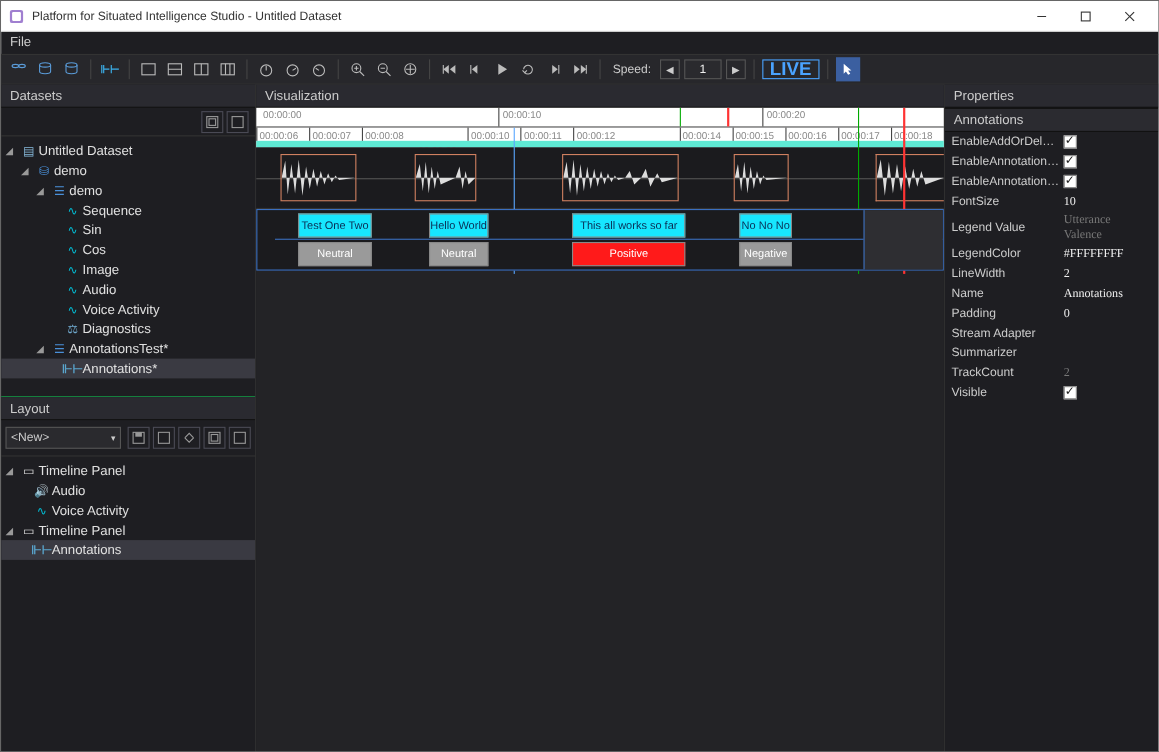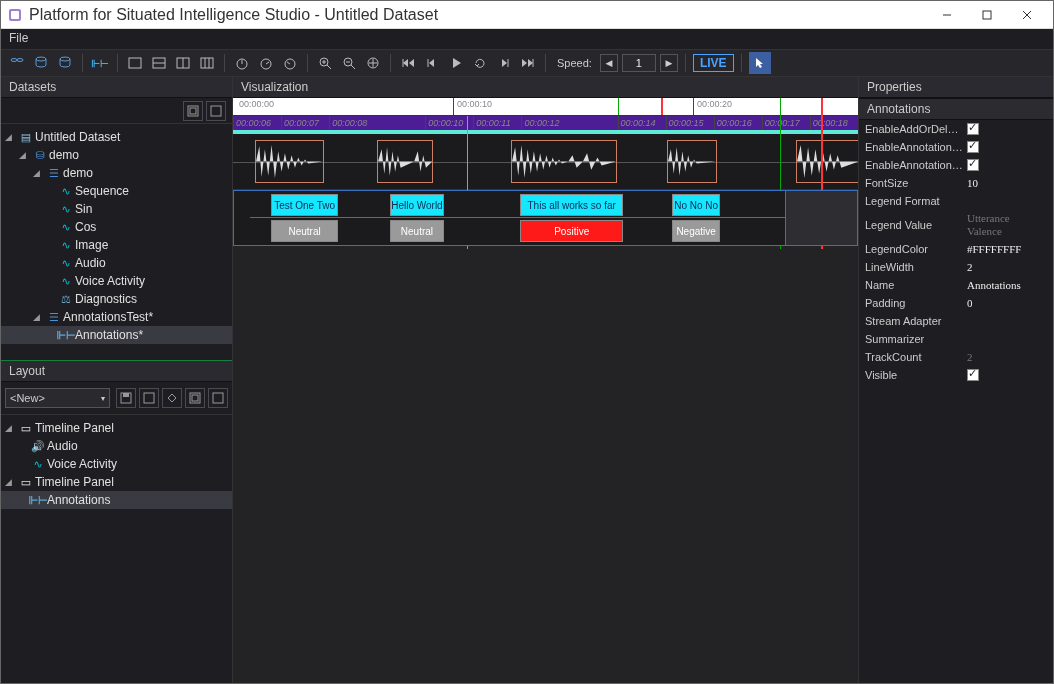--- a/index.html
+++ b/index.html
@@ -12,21 +12,21 @@
   overflow: hidden;
   border: 1px solid #666;
 }
 .titlebar {
   height: 28px; display: flex; align-items: center;
   background: #fff; color: #333;
   padding: 0 6px;
   border-bottom: 1px solid #ddd;
 }
 .titlebar .logo { width: 16px; height: 16px; margin-right: 6px; }
-.titlebar .title { flex: 1; font-size: 16px; }
+.titlebar .title { flex: 1; font-size: 11px; }
 .winbtn { width: 40px; height: 28px; display: flex; align-items: center; justify-content: center; }
 
 .appbody {
   background: #1e1e22;
   height: calc(684px - 28px);
   display: flex; flex-direction: column;
 }
 .menubar { height: 20px; padding: 2px 8px; font-size: 12px; color: #ccc; }
 .menubar span { cursor: default; }
 
@@ -37,21 +37,21 @@
   border-top: 1px solid #333;
   border-bottom: 1px solid #333;
   background: #27272b;
 }
 .tbtn { width: 20px; height: 20px; display: flex; align-items: center; justify-content: center; color: #aaa; }
 .tbtn svg { overflow: visible; }
 .tsep { width: 1px; height: 18px; background: #444; margin: 0 3px; }
 .speedlbl { color: #ccc; font-size: 11px; margin: 0 4px; }
 .speedbtn { width: 18px; height: 18px; border: 1px solid #555; display: flex; align-items: center; justify-content: center; color: #ccc; font-size: 9px; }
 .speedval { width: 34px; height: 18px; border: 1px solid #555; background: #2a2a2e; display: flex; align-items: center; justify-content: center; color: #eee; font-size: 11px; }
-.livebtn { height: 18px; padding: 0 6px; border: 1px solid #4aa3ff; color: #4aa3ff; font-size: 12px; font-weight: bold; display: flex; align-items: center; }
+.livebtn { height: 18px; padding: 0 6px; border: 1px solid #4aa3ff; color: #4aa3ff; font-size: 17px; font-weight: bold; display: flex; align-items: center; }
 .cursorbtn { width: 22px; height: 22px; background: #3b5fa0; display: flex; align-items: center; justify-content: center; color: #fff; }
 
 .columns { flex: 1; display: flex; min-height: 0; }
 
 .leftcol { width: 231px; display: flex; flex-direction: column; background: #1e1e22; }
 .panelhdr {
   background: #2a2a30; color: #ccc; font-size: 12px; padding: 3px 8px;
   border-bottom: 1px solid #111;
 }
 .ds-toolbar { height: 26px; display: flex; justify-content: flex-end; align-items: center; gap: 3px; padding: 0 6px; border-bottom: 1px solid #333; }
@@ -68,21 +68,21 @@
 .ic-dataset { color: #88bbdd; }
 
 .layoutpanel { border-top: 1px solid #15803d; display: flex; flex-direction: column; min-height: 300px;}
 .layout-toolbar { height: 26px; display: flex; align-items: center; padding: 16px 4px; border-bottom: 1px solid #333; }
 .layout-select { width: 105px; height: 20px; background: #2a2a2e; border: 1px solid #555; color: #ccc; font-size: 11px; padding: 0 4px; display: flex; align-items: center; justify-content: space-between; }
 .layout-tools { flex: 1; display: flex; justify-content: flex-end; gap: 3px; }
 
 .midcol { flex: 1; display: flex; flex-direction: column; min-width: 0; border-left: 1px solid #333; border-right: 1px solid #333; }
 .viz { flex: 1; background: #232326; display: flex; flex-direction: column; position: relative; }
 .ruler-global { height: 18px; background: #ffffff; border-bottom: 1px solid #333; position: relative; }
-.ruler-zoom { height: 18px; background: #4c1d95; border-bottom: 4px solid #5eead4; position: relative; font-size: 9px; color: #888; font-style: italic; }
+.ruler-zoom { height: 18px; background: #ffffff; border-bottom: 6px solid #5eead4; position: relative; font-size: 9px; color: #888; }
 .rg-tick { position: absolute; top: 0; bottom: 0; border-left: 1px solid #444; }
 .rg-label { position: absolute; top: 1px; font-size: 9px; color: #888; }
 .rz-slot { position: absolute; top: 0; bottom: 0; border-left: 1px solid #444; }
 .rz-label { position: absolute; top: 2px; left: 2px; font-size: 9px; color: #888; }
 .marker-g { position: absolute; top: 0; bottom: 0; width: 1px; background: #0a0; }
 .marker-r { position: absolute; top: 0; bottom: 0; width: 2px; background: #f33; }
 .marker-b { position: absolute; top: 0; bottom: 0; width: 1px; background: #5aa7ff; }
 
 .track-audio { height: 56px; position: relative; background: #1b1b1e; border-bottom: 1px solid #333; }
 .wave-seg { position: absolute; top: 6px; bottom: 6px; border: 1px solid #d08060; }
@@ -554,24 +554,20 @@
         <div class="prop-row">
             <div class="prop-name">EnableAnnotationValu...</div>
             <div class="chkcell">
               <div class="chk on"></div>
             </div>
           </div>
         <div class="prop-row">
             <div class="prop-name">FontSize</div>
             <div class="prop-val">10</div>
           </div>
-        <div class="prop-row">
-            <div class="prop-name">Legend Format</div>
-            <div class="prop-val"></div>
-          </div>
         <div class="prop-row" style="height:30px;">
             <div class="prop-name">Legend Value</div>
             <div class="prop-val dim" style="white-space:pre-line;line-height:1.2;">Utterance
 Valence</div>
           </div>
         <div class="prop-row">
             <div class="prop-name">LegendColor</div>
             <div class="prop-val">#FFFFFFFF</div>
           </div>
         <div class="prop-row">

